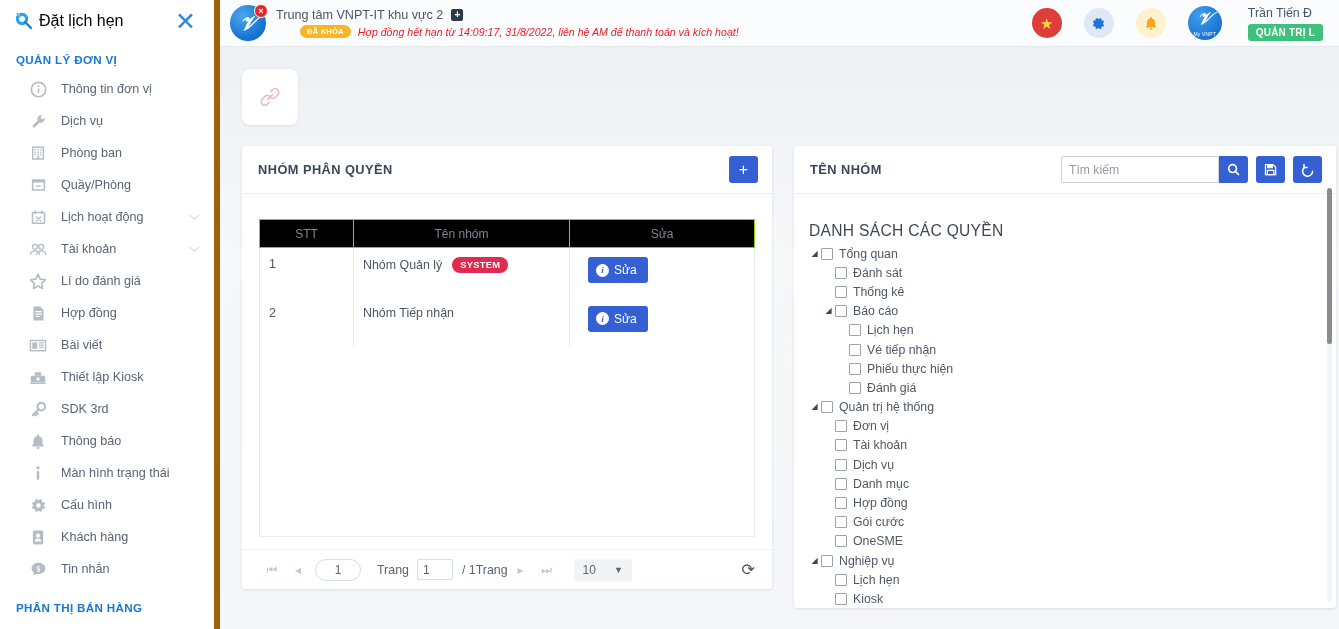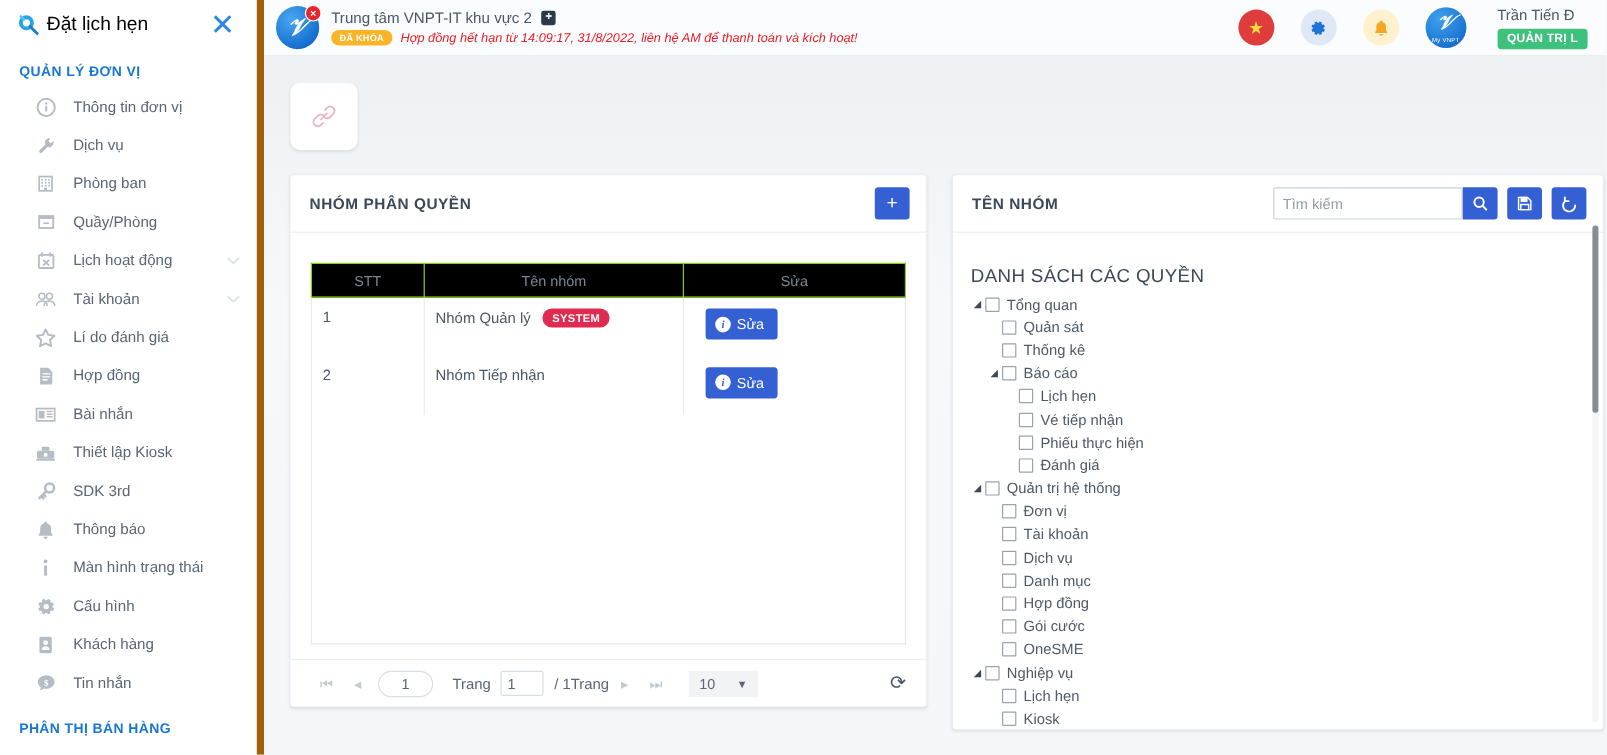--- a/index.html
+++ b/index.html
@@ -84,21 +84,21 @@
   .tb-line1 { display: flex; align-items: center; gap: 8px; }
   .tb-org { font-size: 12.6px; color: #4b5563; }
   .tb-plus {
     width: 12px; height: 12px; background: #2b3a4a; color: #fff;
     font-size: 10px; line-height: 12px; text-align: center; border-radius: 2px;
     cursor: pointer; font-weight: bold;
   }
   .tb-line2 { display: flex; align-items: center; gap: 7px; }
   .tb-lockbadge {
     background: #fab527; color: #fff; font-size: 7.6px; font-weight: bold;
-    border-radius: 9px; padding: 2px 7px; letter-spacing: .2px; white-space: nowrap;
+    border-radius: 9px; padding: 2px 7px; letter-spacing: .2px; white-space: nowrap; margin-left: 24px;
   }
   .tb-warn {
     color: #ec1c24; font-size: 10.6px; font-style: italic; white-space: nowrap;
   }
   .tb-right {
     margin-left: auto; display: flex; align-items: center; gap: 22px; padding-right: 2px;
   }
   .tb-circle {
     width: 30px; height: 30px; border-radius: 50%;
     display: flex; align-items: center; justify-content: center; cursor: pointer;
@@ -392,21 +392,21 @@
           <span class="sb-label">Hợp đồng</span>
         </li>
         <li class="sb-item">
           <span class="sb-ico">
             <svg width="18" height="15" viewBox="0 0 20 16">
               <rect x="1.6" y="2.4" width="16.8" height="11.4" fill="none" stroke="#b6bcc4" stroke-width="1.6"></rect>
               <rect x="3.6" y="4.6" width="5.4" height="7" fill="#b6bcc4"></rect>
               <path d="M11 5.2h5.4M11 7.6h5.4M11 10h5.4" stroke="#b6bcc4" stroke-width="1.4"></path>
             </svg>
           </span>
-          <span class="sb-label">Bài nhắn</span>
+          <span class="sb-label">Bài viết</span>
         </li>
         <li class="sb-item">
           <span class="sb-ico">
             <svg width="18" height="16" viewBox="0 0 20 17">
               <rect x="2" y="7" width="16" height="7.4" rx="1.4" fill="#b6bcc4"></rect>
               <rect x="6.4" y="3.2" width="7.2" height="3.8" rx="1" fill="#b6bcc4"></rect>
               <rect x="8.4" y="9.2" width="3.2" height="3.2" fill="#fff"></rect>
               <path d="M1.4 15.4h17.2" stroke="#b6bcc4" stroke-width="1.6"></path>
             </svg>
           </span>
@@ -624,21 +624,21 @@
           <div class="tree-title">DANH SÁCH CÁC QUYỀN</div>
           <ul class="tree" id="tree-list">
               <li class="tnode" style="padding-left: 0px;">
                 <span class="tog">◢</span>
                 <span class="cbx"></span>
                 <span class="tlabel">Tổng quan</span>
               </li>
               <li class="tnode" style="padding-left: 14px;">
                 <span class="tog empty">◢</span>
                 <span class="cbx"></span>
-                <span class="tlabel">Quản sát</span>
+                <span class="tlabel">Đánh sát</span>
               </li>
               <li class="tnode" style="padding-left: 14px;">
                 <span class="tog empty">◢</span>
                 <span class="cbx"></span>
                 <span class="tlabel">Thống kê</span>
               </li>
               <li class="tnode" style="padding-left: 14px;">
                 <span class="tog">◢</span>
                 <span class="cbx"></span>
                 <span class="tlabel">Báo cáo</span>

